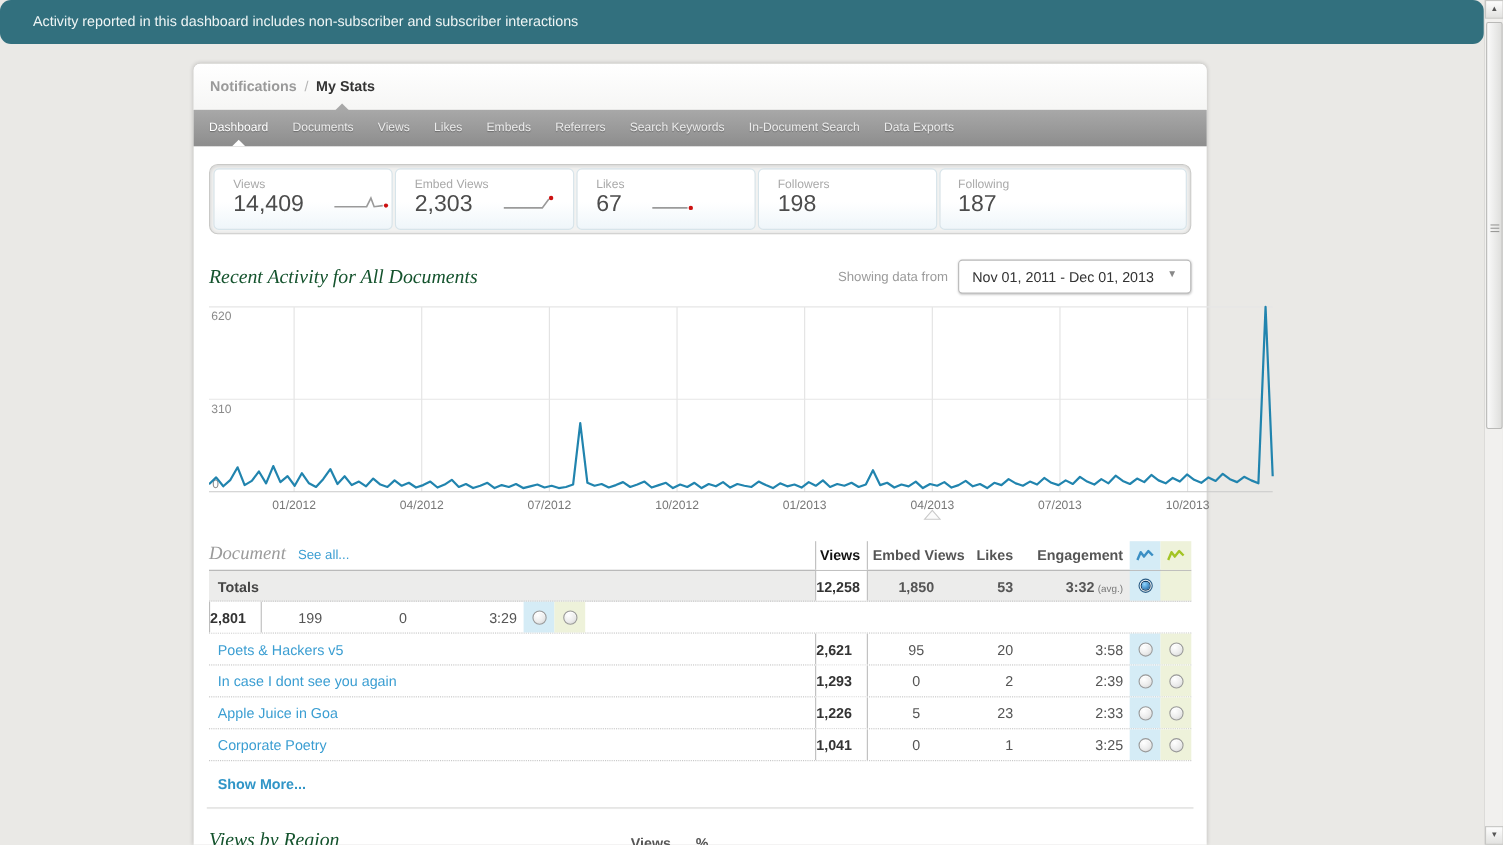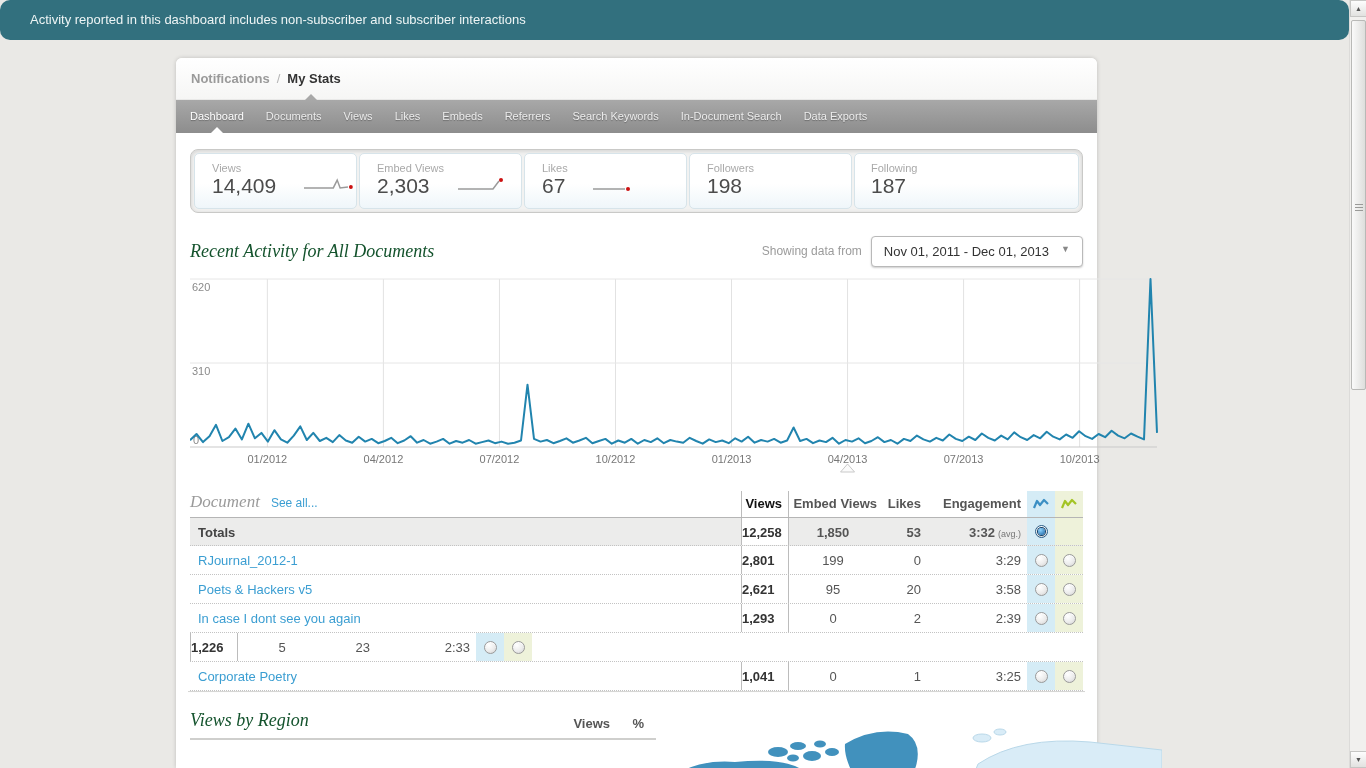--- a/index.html
+++ b/index.html
@@ -253,21 +253,20 @@
     <span class="cell-views">12,258</span>
     <span class="cell-embed">1,850</span>
     <span class="cell-likes">53</span>
     <span class="cell-eng">3:32<span class="avg">(avg.)</span></span>
     <span class="cell-spark bluebg">
               <span class="radio selected"></span>
             </span>
     <span class="cell-spark greenbg"></span>
   </div>
           <div class="t-row">
-    <span class="cell-name">RJournal_2012-1</span>
     <span class="cell-views">2,801</span>
     <span class="cell-embed">199</span>
     <span class="cell-likes">0</span>
     <span class="cell-eng">3:29</span>
     <span class="cell-spark bluebg">
               <span class="radio"></span>
             </span>
     <span class="cell-spark greenbg">
               <span class="radio"></span>
             </span>
@@ -292,20 +291,21 @@
     <span class="cell-likes">2</span>
     <span class="cell-eng">2:39</span>
     <span class="cell-spark bluebg">
               <span class="radio"></span>
             </span>
     <span class="cell-spark greenbg">
               <span class="radio"></span>
             </span>
   </div>
           <div class="t-row">
+    <span class="cell-name">Apple Juice in Goa</span>
     <span class="cell-views">1,226</span>
     <span class="cell-embed">5</span>
     <span class="cell-likes">23</span>
     <span class="cell-eng">2:33</span>
     <span class="cell-spark bluebg">
               <span class="radio"></span>
             </span>
     <span class="cell-spark greenbg">
               <span class="radio"></span>
             </span>
@@ -317,20 +317,21 @@
     <span class="cell-likes">1</span>
     <span class="cell-eng">3:25</span>
     <span class="cell-spark bluebg">
               <span class="radio"></span>
             </span>
     <span class="cell-spark greenbg">
               <span class="radio"></span>
             </span>
   </div>
         </div>
+      <div class="show-more">Show More...</div>
     </div>
 
     <div class="divider"></div>
 
     <div class="region-sect">
       <div class="region-head">
         <span class="region-title serif-head">Views by Region</span>
         <span class="r-views">Views</span>
         <span class="r-pct">%</span>
       </div>

